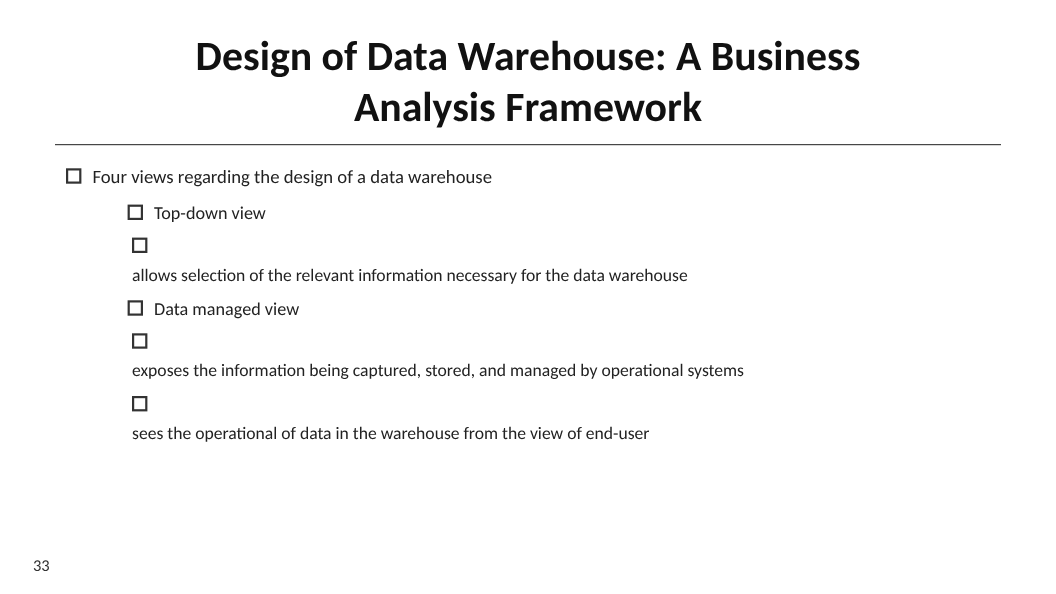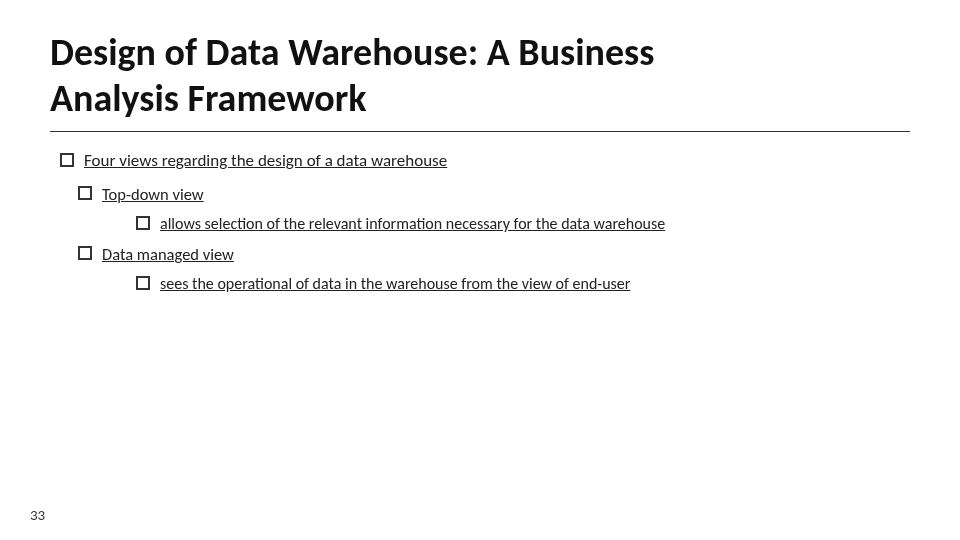--- a/index.html
+++ b/index.html
@@ -20,20 +20,21 @@
 
     .slide-container {
       width: 960px;
       height: 540px;
       padding: 30px 50px 30px 50px;
       display: flex;
       flex-direction: column;
     }
 
     .title-area {
+      text-align: center;
       padding-bottom: 10px;
       border-bottom: 1.5px solid #333333;
       margin-bottom: 18px;
     }
 
     .slide-title {
       font-size: 38px;
       font-weight: bold;
       line-height: 1.2;
       color: #111111;
@@ -53,48 +54,48 @@
       gap: 10px;
       margin-bottom: 10px;
       font-size: 17px;
     }
 
     .bullet-l2 {
       display: flex;
       align-items: flex-start;
       gap: 10px;
       margin-bottom: 8px;
-      margin-left: 18px;
+      margin-left: 56px;
       font-size: 16.5px;
     }
 
     .bullet-l3 {
       display: flex;
       align-items: flex-start;
       gap: 10px;
       margin-bottom: 8px;
-      margin-left: 76px;
+      margin-left: 60px;
       font-size: 16px;
+      flex-direction: column;
     }
 
     .bullet-marker {
       display: inline-block;
       width: 14px;
       height: 14px;
       min-width: 14px;
       min-height: 14px;
       border: 2px solid #333333;
       margin-top: 3px;
       background: transparent;
     }
 
     .bullet-text {
       flex: 1;
       line-height: 1.35;
-      text-decoration: underline;
     }
 
     .slide-number {
       position: absolute;
       bottom: 16px;
       left: 30px;
       font-size: 15px;
       color: #333333;
       text-align: right;
     }
@@ -126,20 +127,24 @@
     <div class="bullet-l3">
       <span class="bullet-marker"></span>
       <span class="bullet-text">allows selection of the relevant information necessary for the data warehouse</span>
     </div>
 
     <div class="bullet-l2">
       <span class="bullet-marker"></span>
       <span class="bullet-text">Data managed view</span>
     </div>
 
+    <div class="bullet-l3">
+      <span class="bullet-marker"></span>
+      <span class="bullet-text">exposes the information being captured, stored, and managed by operational systems</span>
+    </div>
 
 
 
 
     <div class="bullet-l3">
       <span class="bullet-marker"></span>
       <span class="bullet-text">sees the operational of data in the warehouse from the view of end-user</span>
     </div>
 
   </div>

